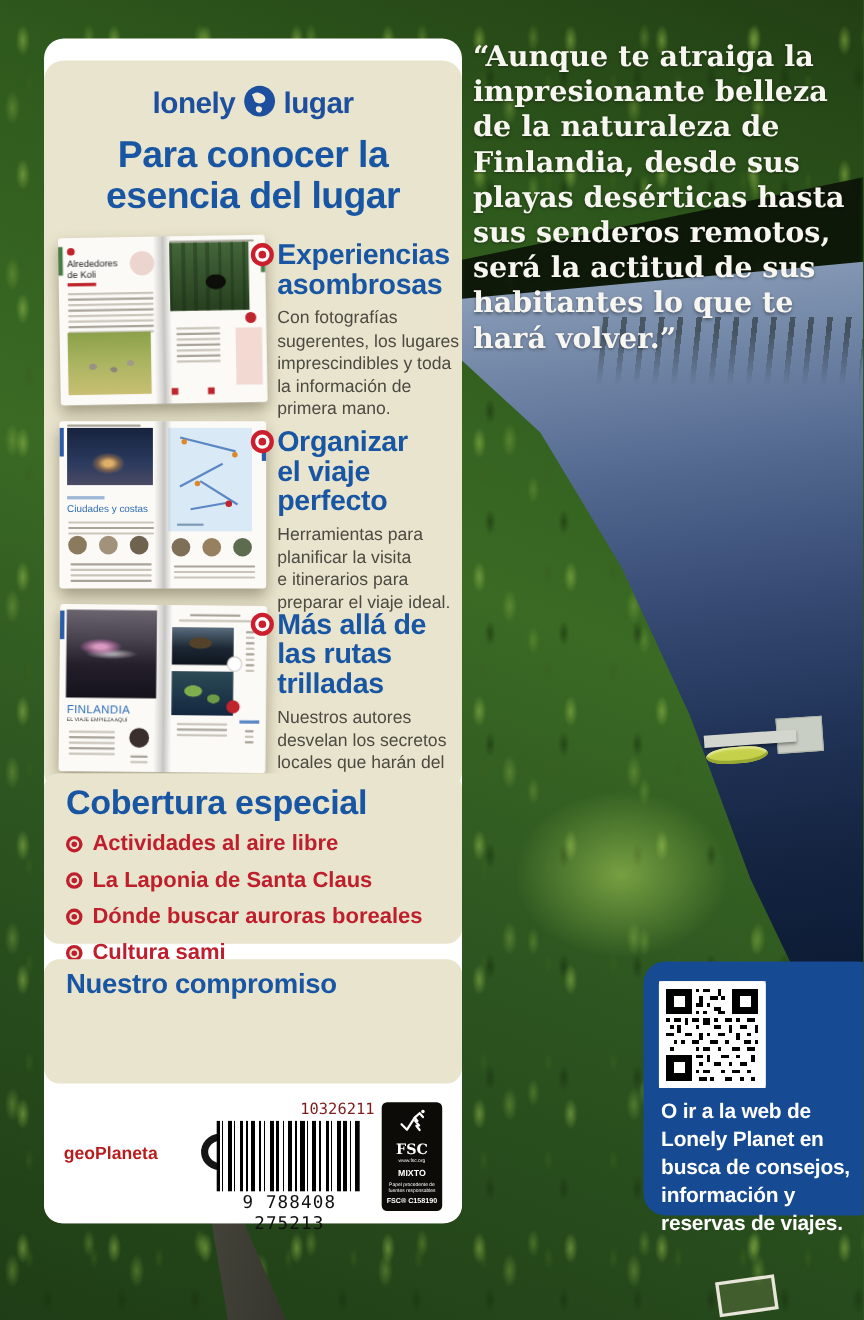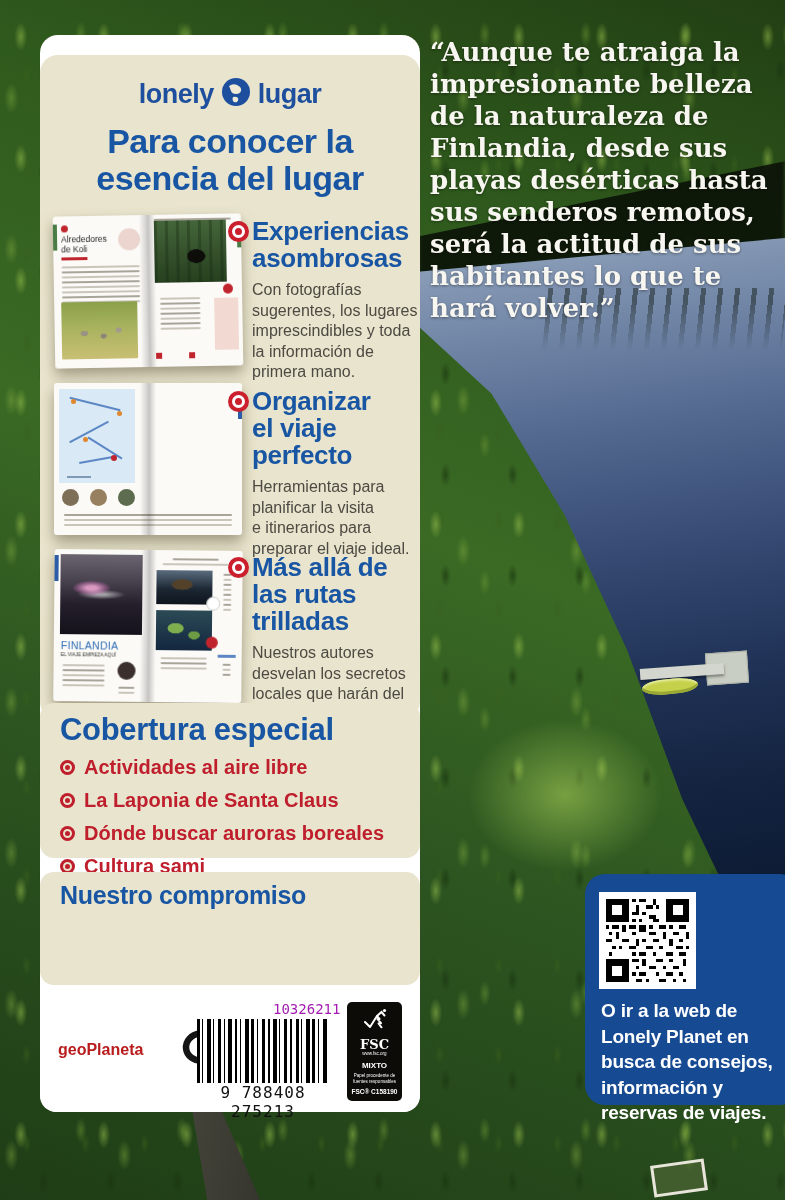--- a/index.html
+++ b/index.html
@@ -88,21 +88,21 @@
   .dot::after{content:"";position:absolute;inset:3px;border-radius:50%;border:2.5px solid #e9e4cd;}
   .cov-item span{color:#bf1e2c;font-weight:bold;font-size:20px;line-height:25px;}
 
   
   #p3 h2{font-size:25px;line-height:30px;}
   #p3 p{margin:4px 0 0;color:#45443c;font-size:15.5px;line-height:20.5px;}
 
   
   .geo{position:absolute;left:18px;top:48px;font-size:16px;font-weight:bold;color:#b91c1c;}
   .geo-ring{position:absolute;left:142px;top:36px;}
-  .bc-top{position:absolute;left:233px;top:8px;font-family:"DejaVu Sans Mono",monospace;font-size:14px;color:#a21caf;}
+  .bc-top{position:absolute;left:233px;top:8px;font-family:"DejaVu Sans Mono",monospace;font-size:14px;color:#7f1d1d;}
   .bars{position:absolute;left:157px;top:26px;width:130px;height:64px;background:
     linear-gradient(90deg,#000 0 3px,#fff 3px 5px,#000 5px 6px,#fff 6px 10px,#000 10px 14px,#fff 14px 16px,#000 16px 17px,#fff 17px 21px,#000 21px 24px,#fff 24px 27px,#000 27px 28px,#fff 28px 31px,#000 31px 35px,#fff 35px 38px,#000 38px 40px,#fff 40px 43px,#000 43px 44px,#fff 44px 48px,#000 48px 52px,#fff 52px 54px,#000 54px 57px,#fff 57px 60px,#000 60px 61px,#fff 61px 65px,#000 65px 68px,#fff 68px 71px,#000 71px 73px,#fff 73px 76px,#000 76px 80px,#fff 80px 82px,#000 82px 83px,#fff 83px 87px,#000 87px 90px,#fff 90px 93px,#000 93px 95px,#fff 95px 99px,#000 99px 102px,#fff 102px 104px,#000 104px 105px,#fff 105px 109px,#000 109px 113px,#fff 113px 115px,#000 115px 118px,#fff 118px 121px,#000 121px 122px,#fff 122px 126px,#000 126px 130px);}
   .bc-ean{position:absolute;left:145px;top:90px;width:156px;text-align:center;
     font-family:"DejaVu Sans Mono",monospace;font-size:16px;letter-spacing:1px;color:#111;}
   .fsc{position:absolute;left:307px;top:9px;width:55px;height:99px;background:#0d0b08;border-radius:5px;
     color:#fff;text-align:center;}
   .fsc .fsc-name{font-family:"DejaVu Serif",serif;font-weight:bold;font-size:13px;line-height:13px;margin-top:1px;}
   .fsc .fsc-site{font-size:4.5px;line-height:5px;}
   .fsc .fsc-grade{font-size:8px;font-weight:bold;margin-top:5px;}
   .fsc .fsc-desc{font-size:4.5px;line-height:5.5px;margin-top:3px;}
@@ -216,20 +216,43 @@
 asombrosas</h3>
     <p class="pre">Con fotografías
 sugerentes, los lugares
 imprescindibles y toda
 la información de
 primera mano.</p>
   </div>
 
   <div class="book" id="book2">
     <div class="pages">
+      <div class="page">
+        <div class="tab b" style="left:0;top:6px;"></div>
+        <div class="ph" style="left:7px;top:6px;width:78px;height:52px;
+          background:radial-gradient(ellipse 22px 14px at 48% 62%,rgba(233,182,104,.95) 18%,rgba(190,130,64,.5) 45%,transparent 70%),
+                     linear-gradient(180deg,#17233e 0%,#2a3a5e 60%,#4b4a63 100%);"></div>
+        <div class="tl d" style="margin:3px 20px 0 7px;"></div>
+        <div style="position:absolute;left:7px;top:68px;width:34px;height:3px;background:#9db7d6;"></div>
+        <div class="thumb-title" style="left:7px;top:74px;font-size:9px;color:#2e6cb5;">Ciudades y costas</div>
+        <div style="position:absolute;left:3px;top:88px;right:3px;">
+          <div class="tl"></div>
+            <div class="tl d"></div>
+            <div class="tl"></div>
+        </div>
+        <div class="mini-circ" style="left:8px;top:104px;width:17px;height:17px;background:#8a7a5e;"></div>
+        <div class="mini-circ" style="left:36px;top:104px;width:17px;height:17px;background:#a3927b;"></div>
+        <div class="mini-circ" style="left:64px;top:104px;width:17px;height:17px;background:#6f6350;"></div>
+        <div style="position:absolute;left:5px;top:126px;right:5px;">
+          <div class="tl d"></div>
+            <div class="tl"></div>
+            <div class="tl"></div>
+            <div class="tl d"></div>
+        </div>
+      </div>
       <div class="page">
         <div class="ph" style="left:5px;top:6px;width:76px;height:94px;background:#d9e9f5;">
           <div style="position:absolute;left:10px;top:14px;width:52px;height:2px;background:#5b87c5;transform:rotate(14deg);"></div>
           <div style="position:absolute;left:8px;top:42px;width:44px;height:2px;background:#5b87c5;transform:rotate(-28deg);"></div>
           <div style="position:absolute;left:26px;top:58px;width:40px;height:2px;background:#5b87c5;transform:rotate(32deg);"></div>
           <div style="position:absolute;left:20px;top:70px;width:34px;height:2px;background:#5b87c5;transform:rotate(-10deg);"></div>
           <div class="mini-circ" style="left:12px;top:10px;width:5px;height:5px;background:#e0862c;"></div>
           <div class="mini-circ" style="left:58px;top:22px;width:5px;height:5px;background:#e0862c;"></div>
           <div class="mini-circ" style="left:24px;top:48px;width:5px;height:5px;background:#e0862c;"></div>
           <div class="mini-circ" style="left:52px;top:66px;width:6px;height:6px;background:#c0242c;"></div>

